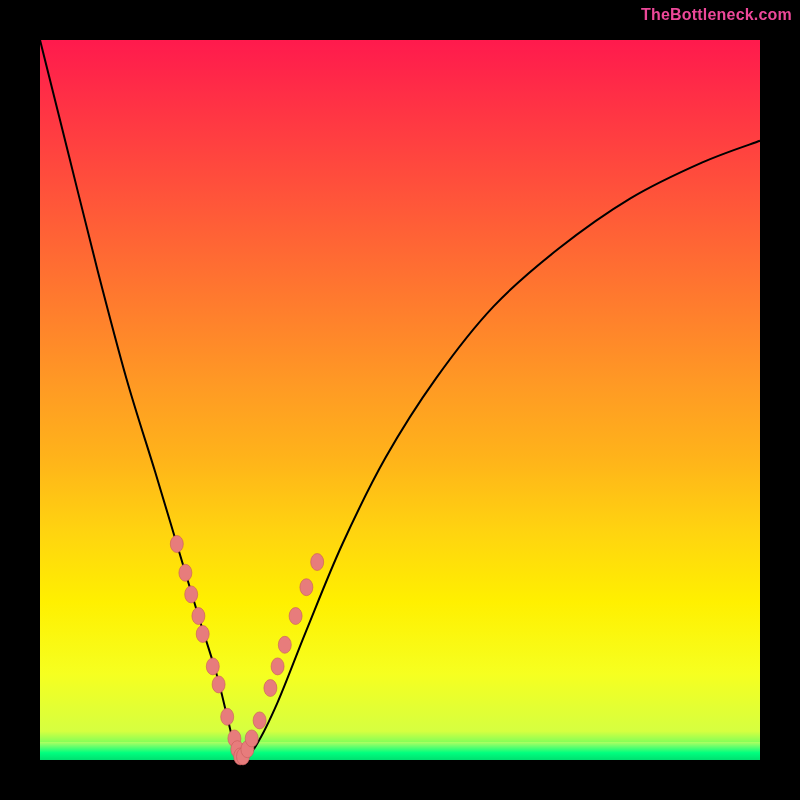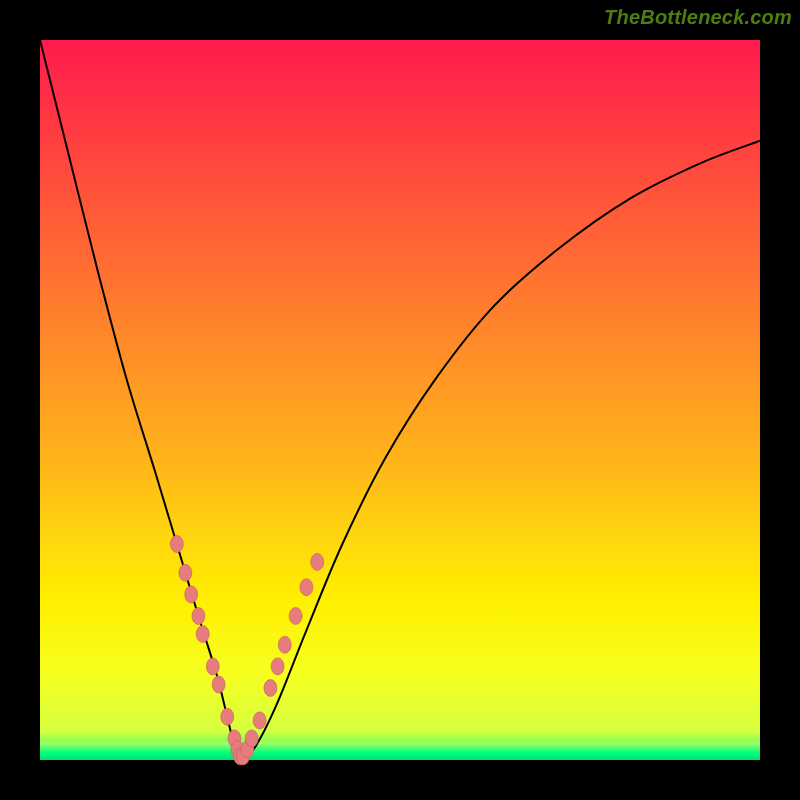--- a/index.html
+++ b/index.html
@@ -43,26 +43,25 @@
     left: 0;
     right: 0;
     bottom: 0;
     height: 18px;
     background: linear-gradient(to bottom, #b0ff60 0%, #00ff7f 60%, #00e070 100%);
   }
   .watermark {
     position: absolute;
     top: 6px;
     right: 8px;
-    font-size: 20px;
+    font-size: 16px;
     font-weight: 600;
-    color: #4d7c0f;
+    color: #ec4899;
     letter-spacing: 0.2px;
     user-select: none;
-    font-style: italic;
   }
   svg.curve {
     position: absolute;
     left: 0;
     top: 0;
     width: 720px;
     height: 720px;
     overflow: visible;
   }
   .curve-path {

